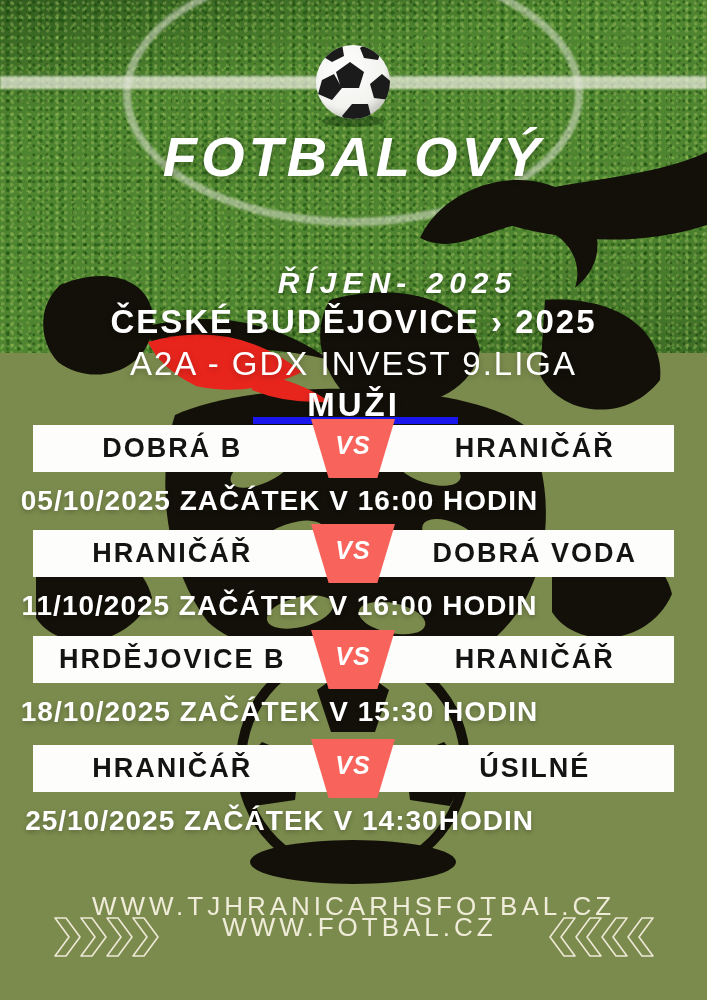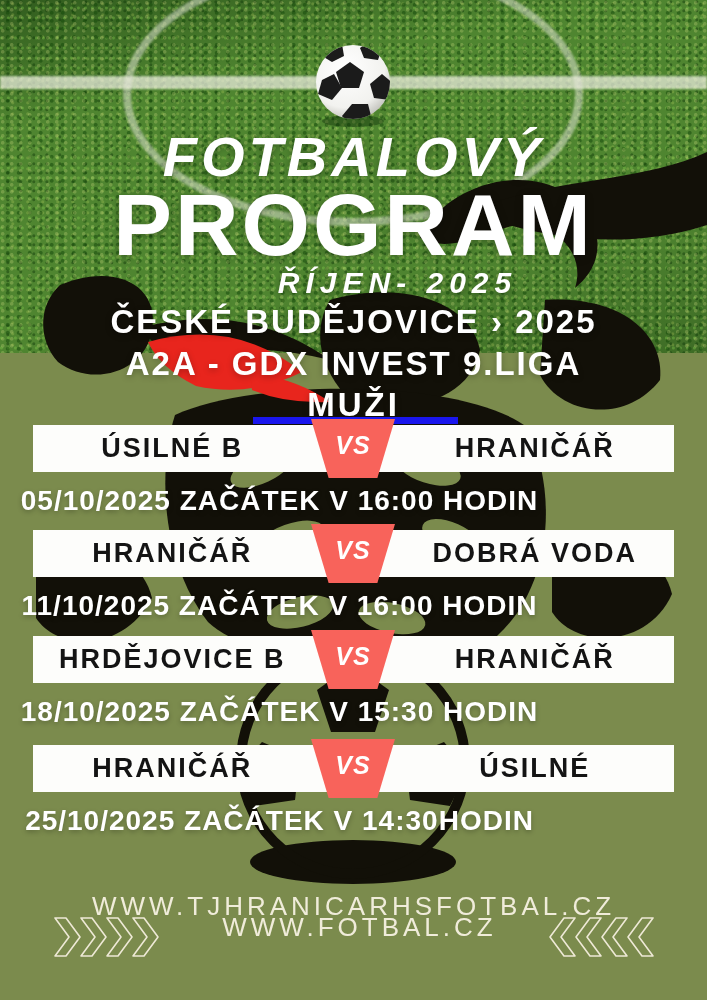--- a/index.html
+++ b/index.html
@@ -32,21 +32,21 @@
   }
   .ball { position:absolute; left:312px; top:42px; width:82px; height:86px; }
   
   .mascot { position:absolute; left:0; top:0; width:707px; height:1000px; }
   
   .txt { position:absolute; left:0; width:707px; text-align:center; color:#ffffff; white-space:nowrap; }
   .title-script { top:124px; font-size:56px; font-weight:800; font-style:italic; letter-spacing:4px; text-shadow:0 2px 8px rgba(0,0,0,.30); }
   .title-main   { top:174px; font-size:88px; font-weight:800; letter-spacing:3px; text-shadow:0 2px 8px rgba(0,0,0,.30); }
   .month-line   { top:266px; font-size:30px; font-weight:800; font-style:italic; letter-spacing:6px; text-shadow:0 2px 6px rgba(0,0,0,.35);margin-left:44px; }
   .city-line    { top:303px; font-size:33px; font-weight:800; letter-spacing:2px; text-shadow:0 2px 6px rgba(0,0,0,.35); }
-  .league-line  { top:345px; font-size:33px; font-weight:700; letter-spacing:2px; text-shadow:0 2px 6px rgba(0,0,0,.25); }
+  .league-line  { top:345px; font-size:33px; font-weight:400; letter-spacing:2px; text-shadow:0 2px 6px rgba(0,0,0,.25); }
   .cat-line     { top:386px; font-size:33px; font-weight:800; letter-spacing:3px; text-shadow:0 2px 6px rgba(0,0,0,.25); }
   .blue-rule    { position:absolute; top:417px; left:253px; width:205px; height:7px; }
   
   .match { position:absolute; left:0; width:707px; height:105px; }
   .match .bar {
     position:absolute; top:6px; left:33px; width:641px; height:47px;
     background:#fdfdfb; display:flex; align-items:stretch;
   }
   .match .team {
     flex:1; display:flex; align-items:center; justify-content:center;
@@ -134,30 +134,29 @@
     </g>
     <circle cx="353" cy="762" r="112" fill="none" stroke="#121008" stroke-width="10"></circle>
     <g fill="#121008">
       <path d="M353 664 L389 690 L375 732 L331 732 L317 690 Z"></path>
       <path d="M262 742 L300 758 L295 800 L254 806 L238 768 Z"></path>
       <path d="M444 742 L468 770 L450 806 L410 800 L405 758 Z"></path>
     </g>
   </svg>
 
   <div class="txt title-script">FOTBALOVÝ</div>
-  <div class="txt title-main">PROGRAM</div>
   <div class="txt month-line">ŘÍJEN- 2025</div>
   <div class="txt city-line">ČESKÉ BUDĚJOVICE › 2025</div>
   <div class="txt league-line">A2A - GDX INVEST 9.LIGA</div>
   <div class="txt cat-line">MUŽI</div>
   <div class="blue-rule" style="background:#1a16ee;"></div>
 
   <section class="match" style="top:419px">
     <div class="bar">
-      <div class="team">ÚSILNÉ B</div>
+      <div class="team">DOBRÁ B</div>
       <div class="badge-gap"></div>
       <div class="team">HRANIČÁŘ</div>
     </div>
     <div class="vs-badge" style="background:#f8635b;">
         <span>VS</span>
       </div>
     <div class="date">05/10/2025 ZAČÁTEK V 16:00 HODIN</div>
   </section>
 
   <section class="match" style="top:524px">

